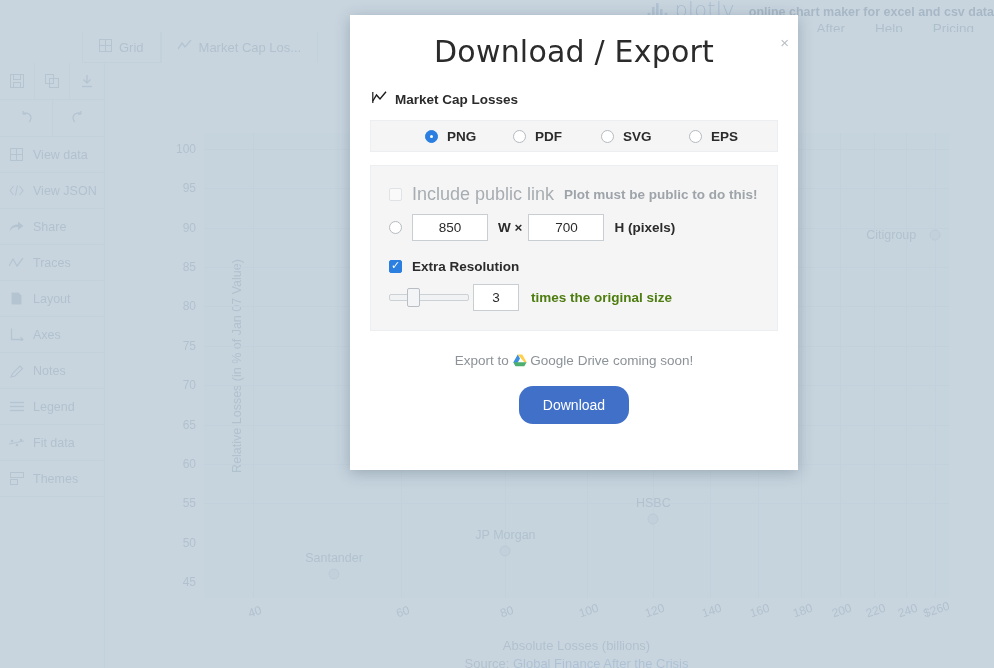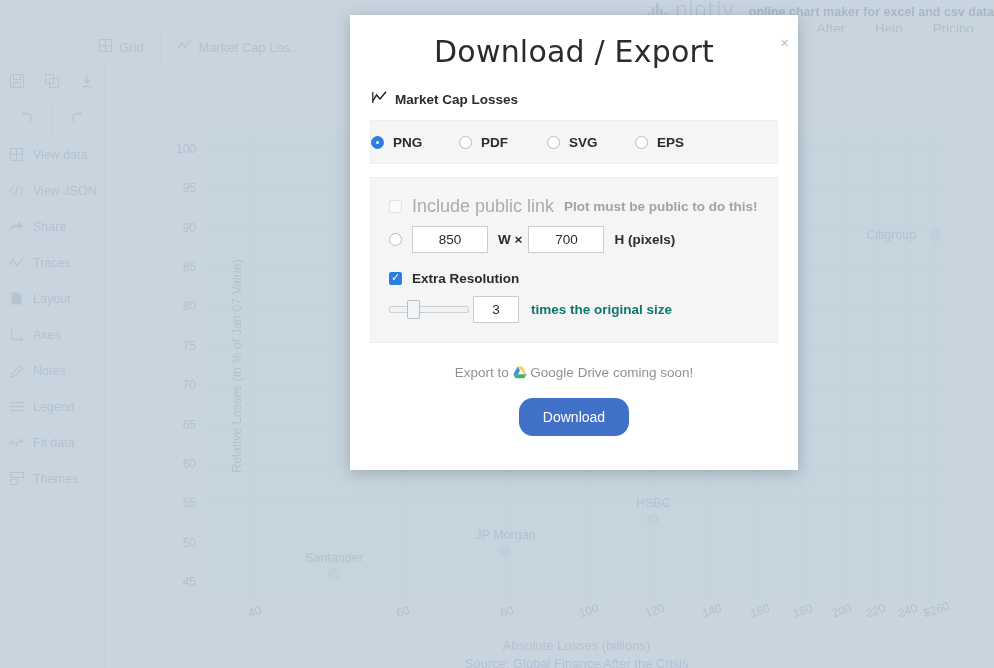--- a/index.html
+++ b/index.html
@@ -145,22 +145,22 @@
   }
   .modal-sub {
     display: flex; align-items: center; gap: 8px;
     margin: 22px 0 0 22px; font-size: 13.5px; font-weight: bold; color: #2b2b2b;
   }
   .panel {
     margin: 13px 20px 0 20px; background: #f5f5f5;
     border: 1px solid #eceff1;
   }
   .formats {
-    display: flex; align-items: center; justify-content: flex-start; gap: 0;
-    height: 44px;
+    display: flex; align-items: center; justify-content: flex-end; gap: 0;
+    height: 32px;
   }
   .fmt { display: flex; align-items: center; gap: 9px; width: 88px; }
   .fmt-label { font-size: 13.5px; font-weight: bold; color: #2b2b2b; }
   .radio {
     width: 13px; height: 13px; border-radius: 50%;
     border: 1px solid #b6bbbf; background: #fff; flex: none; position: relative;
   }
   .radio.on { border-color: #2a7fe0; background: #2a7fe0; }
   .radio.on::after {
     content: ""; position: absolute; left: 4px; top: 4px;
@@ -517,21 +517,21 @@
         <span class="checkbox on"></span>
         <span class="opt-strong">Extra Resolution</span>
       </div>
 
       <div class="opt-row" style="height:34px; gap:0;">
         <div class="slider">
           <div class="slider-track"></div>
           <div class="slider-thumb" id="slider-thumb" style="left: 17.6px;"></div>
         </div>
         <input class="numbox small" style="margin-left: 4px;" value="3">
-        <span class="opt-hint" style="margin-left:12px; color:#0f766e;">times the original size</span>
+        <span class="opt-hint" style="margin-left:12px; color:#4d7c0f;">times the original size</span>
       </div>
     </div>
 
     <div class="gdrive">
       <span>Export to </span><span>
         <svg width="14" height="13" viewBox="0 0 14 13" style="vertical-align:-2px;">
           <path d="M4.7 0.6 L9.3 0.6 L13.6 8.3 L11.3 8.3 Z" fill="#ffd04b"></path>
           <path d="M4.7 0.6 L0.4 8.3 L2.7 12.3 L7 4.6 Z" fill="#3d8fe0"></path>
           <path d="M0.4 8.3 L13.6 8.3 L11.3 12.3 L2.7 12.3 Z" fill="#4caf6e"></path>
         </svg>

